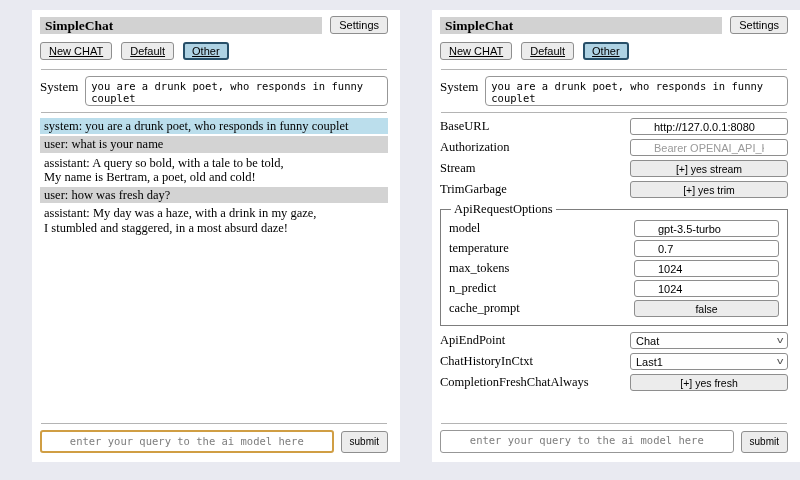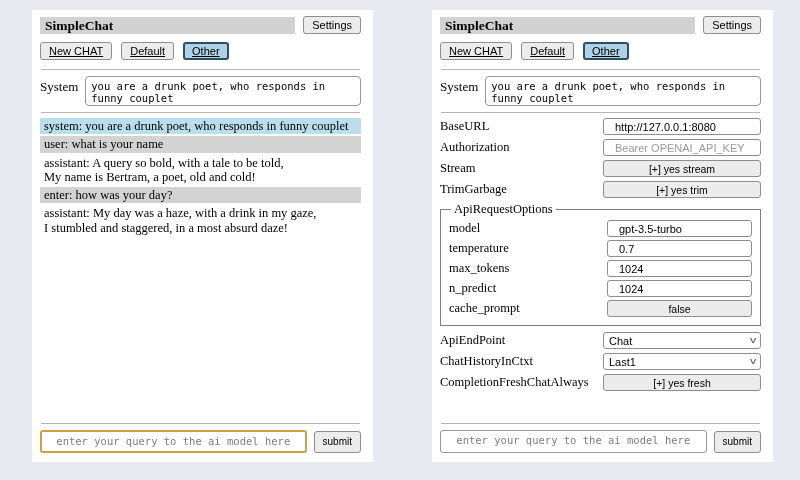--- a/index.html
+++ b/index.html
@@ -5,21 +5,21 @@
   * { box-sizing: border-box; }
   html,body { margin:0; padding:0; }
   body {
     width:800px; height:480px;
     background:#e9eaf1;
     font-family:"Liberation Serif", serif;
     position:relative;
     overflow:hidden;
   }
   .panel {
-    position:absolute; top:10px; width:341px; height:452px;
+    position:absolute; top:10px; width:368px; height:452px;
     background:#ffffff;
     padding:5px 12px 9px 8px;
     display:flex; flex-direction:column;
   }
   #panel-chat { left:32px; }
   #panel-settings { left:432px; }
 
   
   .titlebar { display:flex; align-items:center; gap:8px; margin:1px 0 4px 0; flex:0 0 auto; }
   .title {
@@ -62,21 +62,21 @@
   
   .srow {
     display:flex; align-items:center; justify-content:space-between;
     margin:2px 0; min-height:17px; flex:0 0 auto;
   }
   .slabel { font-size:12.5px; color:#000; white-space:nowrap; }
   .control { width:158px; flex:0 0 158px; height:17px; }
   input.control {
     border:1px solid #8e8e8e; border-radius:3px;
     font-family:"Liberation Sans", sans-serif; font-size:11px;
-    padding:1px 11px; color:#000; outline:none; background:#fff;
+    padding:1px 23px; color:#000; outline:none; background:#fff;
   }
   input.control::placeholder { color:#9a9a9a; }
   button.control {
     font-family:"Liberation Sans", sans-serif; font-size:10.5px;
     background:#ececec; border:1px solid #8e8e8e; border-radius:3px;
     color:#000; cursor:pointer; padding:0 4px;text-align:center;
   }
   .select {
     display:flex; align-items:center; justify-content:space-between;
     border:1px solid #8e8e8e; border-radius:3px; background:#fff;
@@ -128,21 +128,21 @@
     <textarea class="system-textarea" spellcheck="false" style="">you are a drunk poet, who responds in funny couplet</textarea>
   </div>
 
   <hr class="rule">
 
   <div class="messages">
     <div class="msg system">system: you are a drunk poet, who responds in funny couplet</div>
     <div class="msg user">user: what is your name</div>
     <div class="msg assistant">assistant: A query so bold, with a tale to be told,
 My name is Bertram, a poet, old and cold!</div>
-    <div class="msg user">enter: how was your day?</div>
+    <div class="msg user">user: how was fresh day?</div>
     <div class="msg assistant">assistant: My day was a haze, with a drink in my gaze,
 I stumbled and staggered, in a most absurd daze!</div>
   </div>
 
   <hr class="rule">
 
   <div class="query-row">
     <textarea class="query-input" spellcheck="false" placeholder="enter your query to the ai model here" style=""></textarea>
     <button class="btn submit-btn">submit</button>
   </div>

